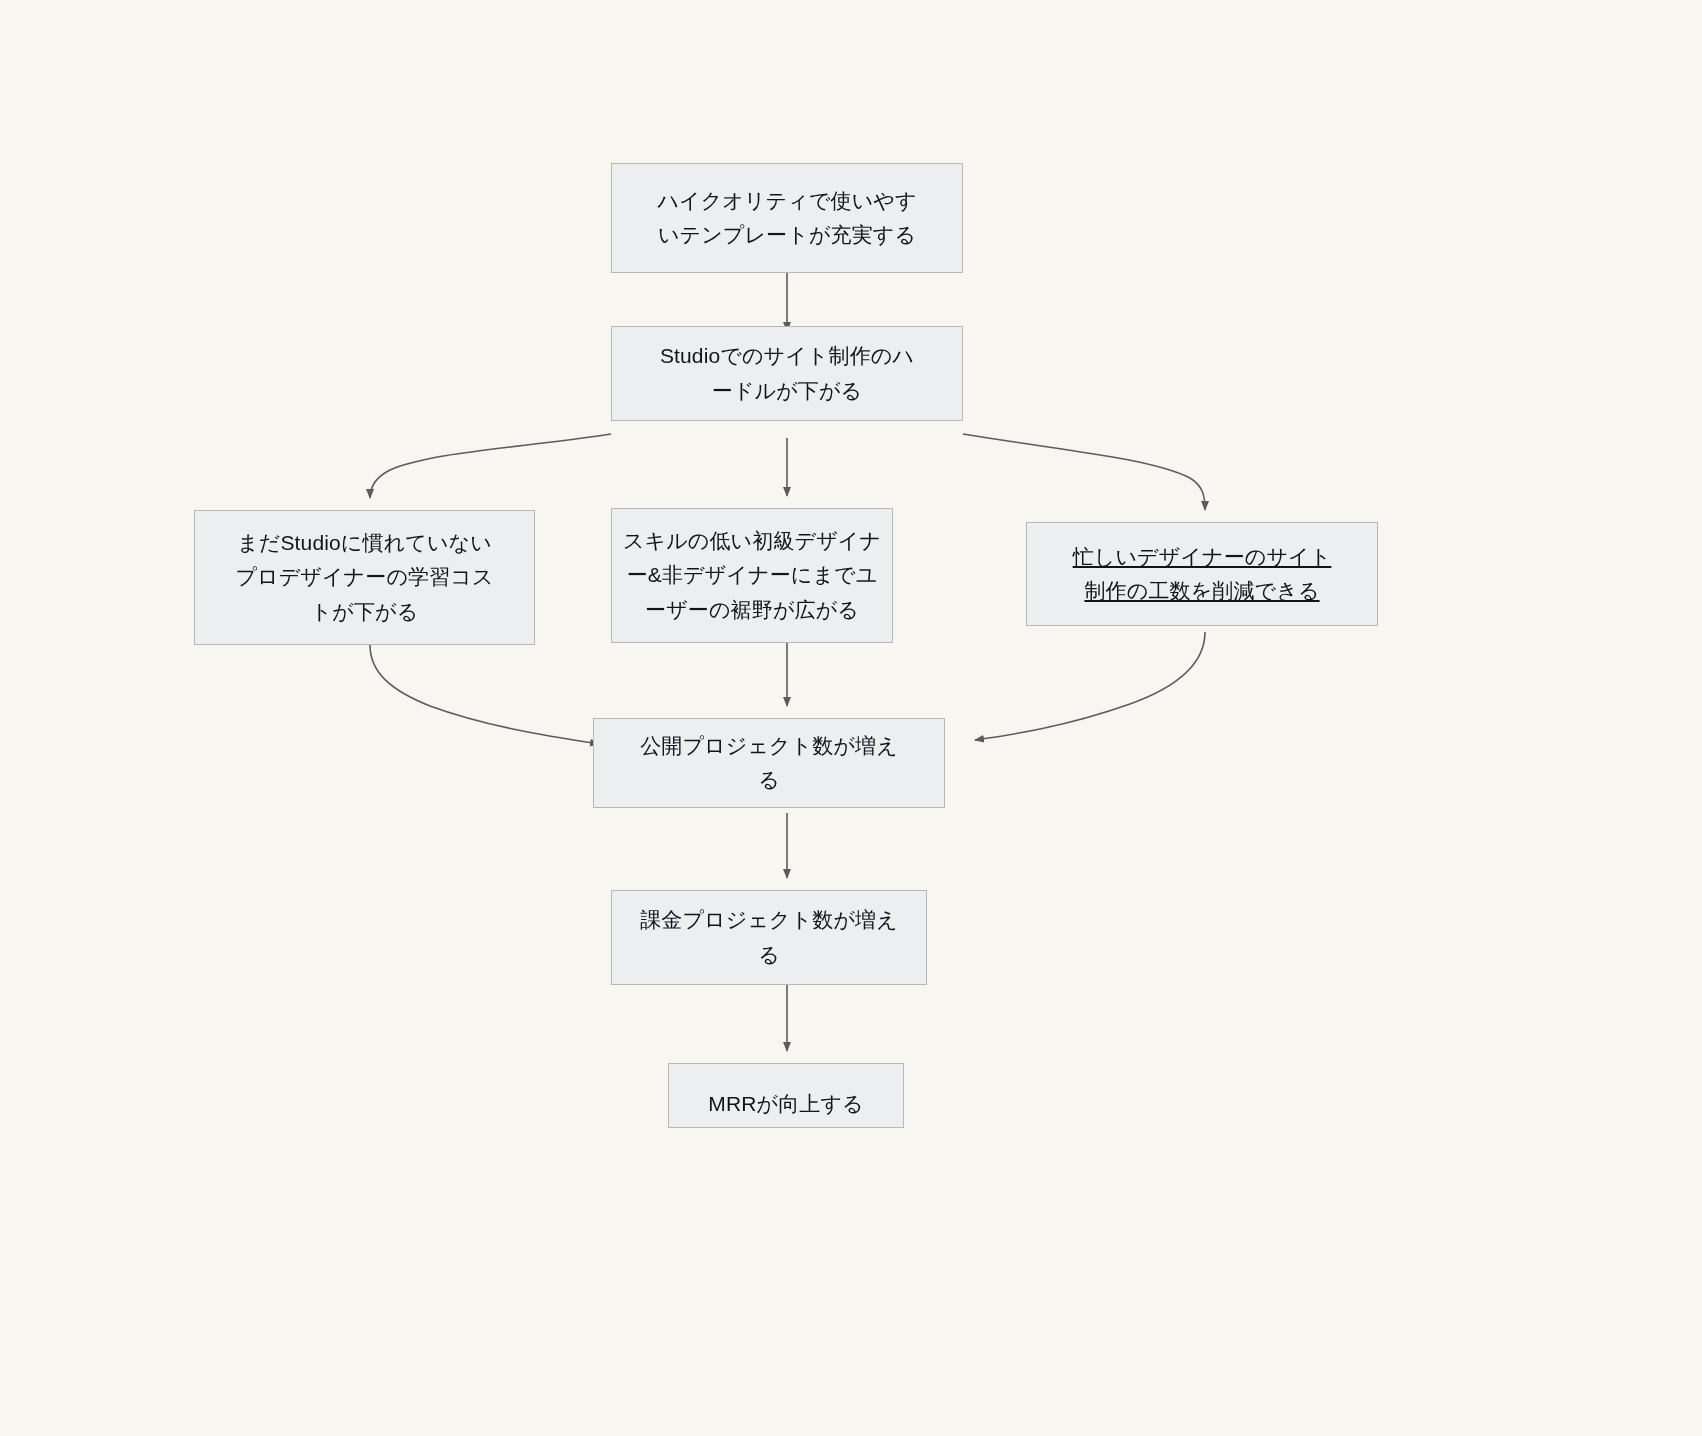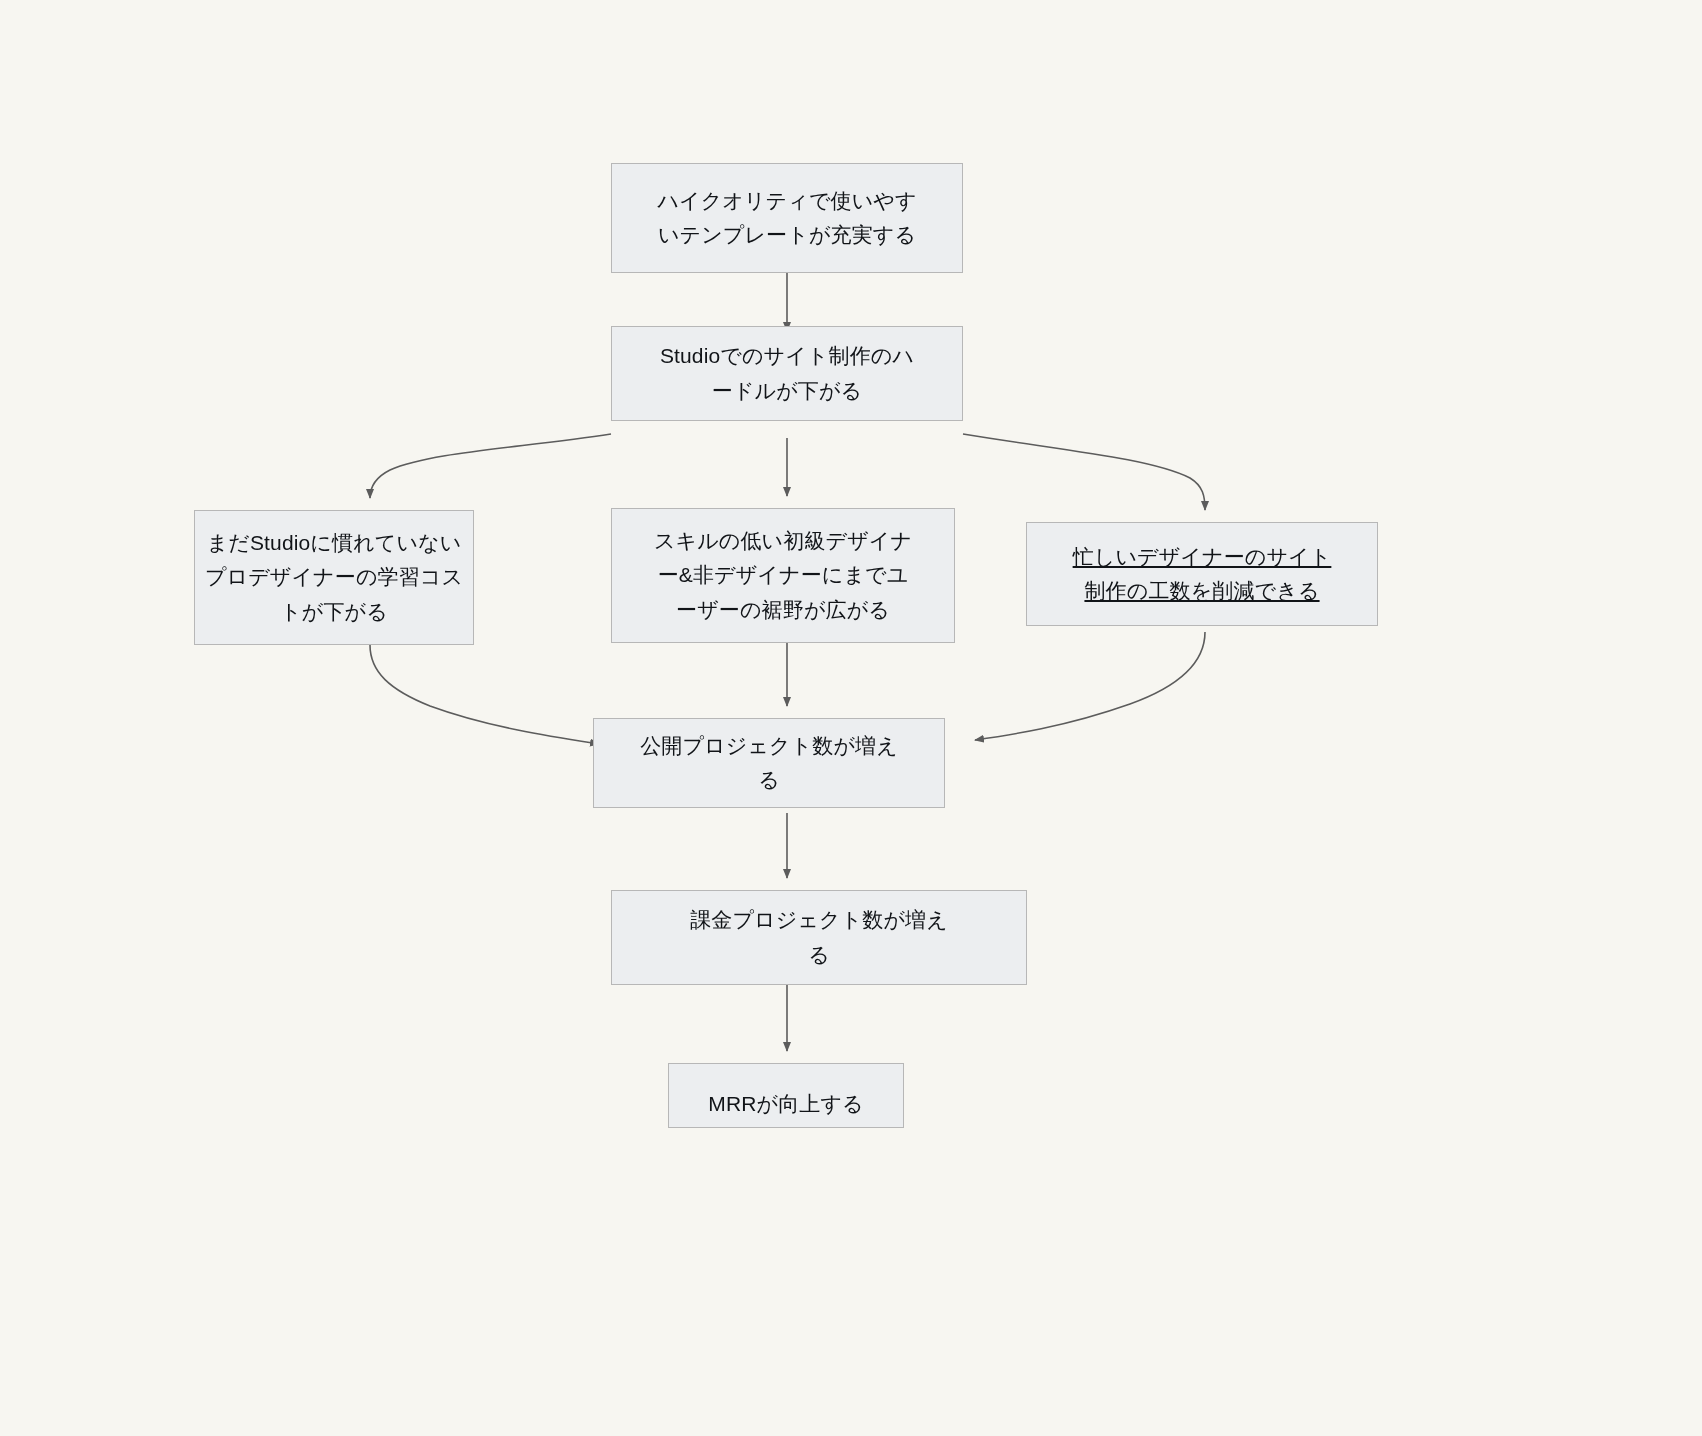--- a/index.html
+++ b/index.html
@@ -83,43 +83,43 @@
   <div class="node" style="left:611px; top:163px; width:352px; height:110px;">
     <span class="node-label">ハイクオリティで使いやす
 いテンプレートが充実する</span>
   </div>
 
   <div class="node" style="left:611px; top:326px; width:352px; height:95px;">
     <span class="node-label">Studioでのサイト制作のハ
 ードルが下がる</span>
   </div>
 
-  <div class="node" style="left:194px; top:510px; width:280px; height:135px;">
+  <div class="node" style="left:194px; top:510px; width:341px; height:135px;">
     <span class="node-label">まだStudioに慣れていない
 プロデザイナーの学習コス
 トが下がる</span>
   </div>
 
-  <div class="node" style="left:611px; top:508px; width:344px; height:135px;">
+  <div class="node" style="left:611px; top:508px; width:282px; height:135px;">
     <span class="node-label">スキルの低い初級デザイナ
 ー&amp;非デザイナーにまでユ
 ーザーの裾野が広がる</span>
   </div>
 
   <div class="node" style="left:1026px; top:522px; width:352px; height:104px;text-decoration:underline;">
     <span class="node-label">忙しいデザイナーのサイト
 制作の工数を削減できる</span>
   </div>
 
   <div class="node" style="left:593px; top:718px; width:352px; height:90px;">
     <span class="node-label">公開プロジェクト数が増え
 る</span>
   </div>
 
-  <div class="node" style="left:611px; top:890px; width:416px; height:95px;">
+  <div class="node" style="left:611px; top:890px; width:316px; height:95px;">
     <span class="node-label">課金プロジェクト数が増え
 る</span>
   </div>
 
   <div class="node" style="left:668px; top:1063px; width:236px; height:65px;align-items:flex-end;">
     <span class="node-label">MRRが向上する</span>
   </div>
 
 </div>
 

